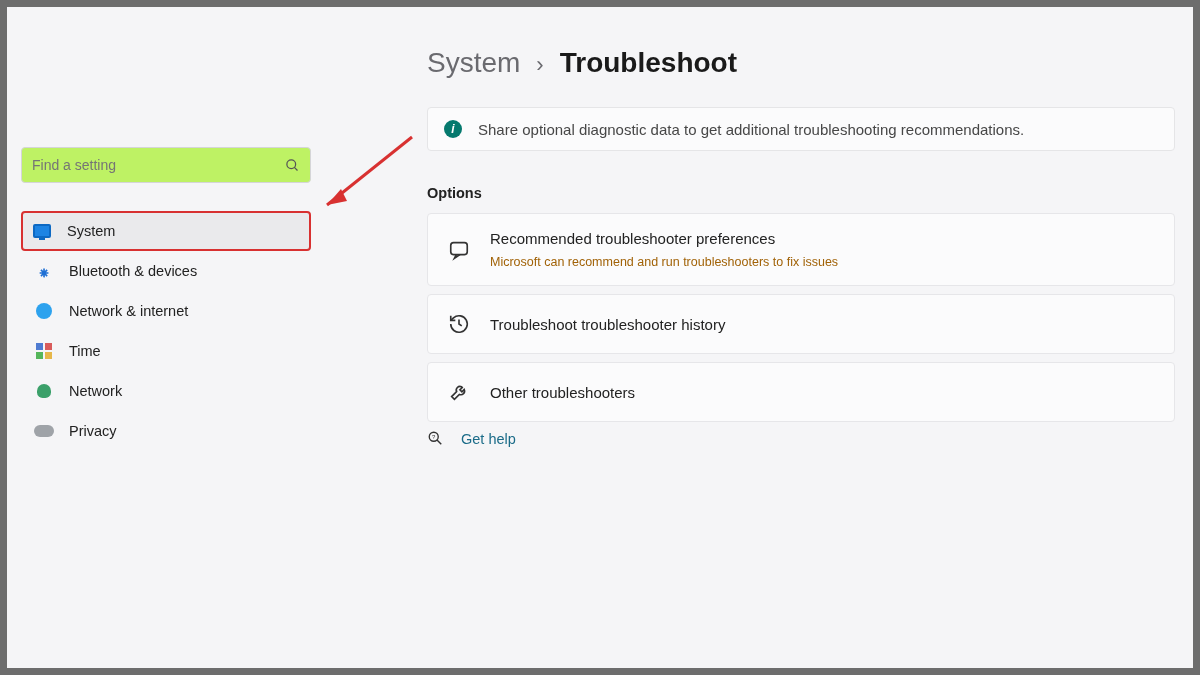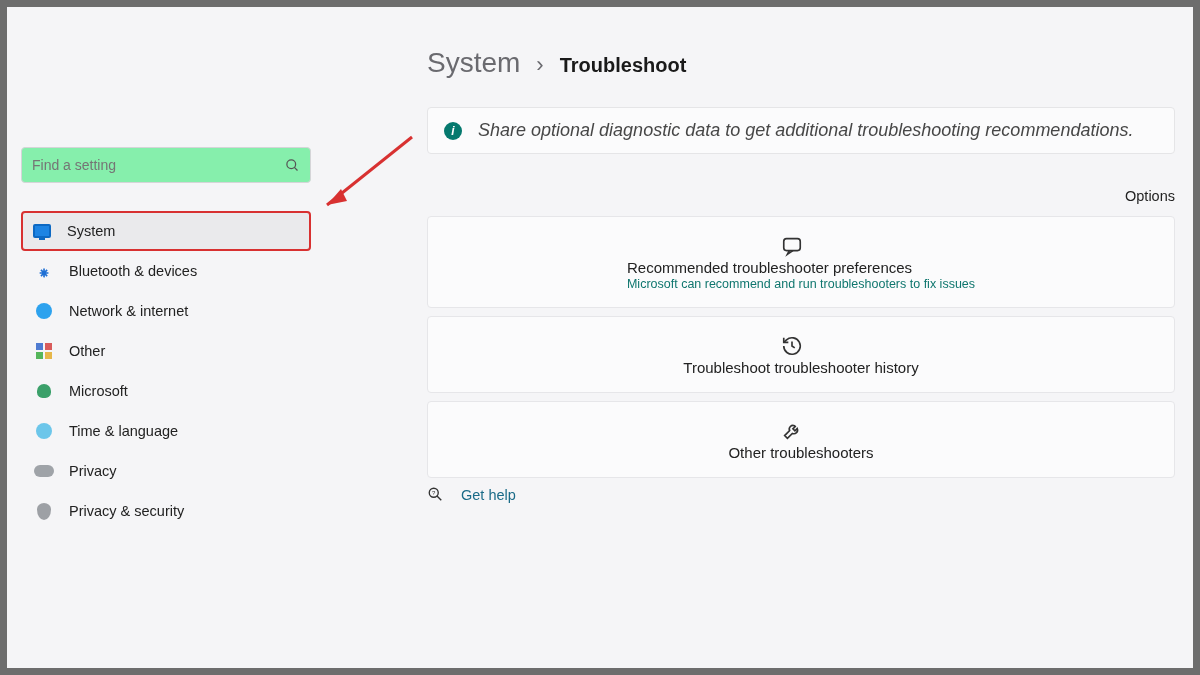--- a/index.html
+++ b/index.html
@@ -2,47 +2,47 @@
 <html><head>
 <meta charset="utf-8">
 <style>
 * { box-sizing: border-box; margin: 0; padding: 0; }
 html, body { width: 1200px; height: 675px; font-family: "Segoe UI", Arial, sans-serif; }
 body { background: #6d6d6d; display: flex; align-items: center; justify-content: center; }
 .frame { width: 1186px; height: 661px; background: #f5f5f7; position: relative; overflow: hidden; }
 
 .sidebar { position: absolute; left: 14px; top: 140px; width: 290px; }
 
-.search-box { display: flex; align-items: center; background: #86efac; border: 1px solid #d5d5d8; border-radius: 4px; height: 36px; padding: 0 10px; margin-bottom: 28px; }
+.search-box { display: flex; align-items: center; background: #bef264; border: 1px solid #d5d5d8; border-radius: 4px; height: 36px; padding: 0 10px; margin-bottom: 28px; }
 .search-box input { flex: 1; border: none; outline: none; font-size: 14px; color: #555; background: transparent; }
 .search-box .s-icon { color: #555; display:flex; }
 
 .nav { list-style: none; }
 .nav li { display: flex; align-items: center; height: 40px; padding: 0 10px; border-radius: 4px; font-size: 14.5px; color: #222; cursor: pointer; }
 .nav li .nav-icon { width: 22px; height: 22px; display: flex; align-items: center; justify-content: center; margin-right: 14px; }
 .nav li.selected { background: #eaeaec; border: 2px solid #d83131; padding: 0 8px; }
 .nav li:not(.selected) { border: 2px solid transparent; }
 
 .main { position: absolute; left: 420px; right: 0; top: 40px; padding-right: 18px; }
 .breadcrumb { display: flex; align-items: baseline; gap: 16px; margin-bottom: 28px; }
 .breadcrumb .bc-parent { font-size: 28px; color: #6a6a6f; font-weight: 500; }
 .breadcrumb .bc-sep { font-size: 22px; color: #6a6a6f; }
-.breadcrumb .bc-current { font-size: 20px; font-weight: 700; color: #1a1a1a; }
+.breadcrumb .bc-current { font-size: 28px; font-weight: 700; color: #1a1a1a; }
 
 .banner { display: flex; align-items: center; background: #fbfbfc; border: 1px solid #e5e5e7; border-radius: 4px; padding: 12px 16px; margin-bottom: 34px; }
 .banner .info-icon { width: 18px; height: 18px; border-radius: 50%; background: #05796e; color: #fff; font-size: 12px; font-weight: bold; display: flex; align-items: center; justify-content: center; margin-right: 16px; font-style: italic; }
-.banner .banner-text { font-size: 18px; color: #474747; font-style: italic; }
+.banner .banner-text { font-size: 15px; color: #474747; }
 
-.section-label { font-size: 14.5px; font-weight: 400; color: #222; margin-bottom: 12px; text-align: right; }
+.section-label { font-size: 14.5px; font-weight: 700; color: #222; margin-bottom: 12px; }
 
-.card { display: flex; align-items: center; background: #fbfbfc; border: 1px solid #e6e6e9; border-radius: 4px; padding: 16px 18px; margin-bottom: 8px; cursor: pointer; flex-direction: column; }
+.card { display: flex; align-items: center; background: #fbfbfc; border: 1px solid #e6e6e9; border-radius: 4px; padding: 16px 18px; margin-bottom: 8px; cursor: pointer; }
 .card .card-icon { width: 26px; height: 26px; display: flex; align-items: center; justify-content: center; margin-right: 18px; color: #333; }
 .card .card-body { flex: 1; }
 .card .card-title { font-size: 15px; color: #222; }
-.card .card-sub { font-size: 12.5px; color: #0f766e; margin-top: 1px; }
+.card .card-sub { font-size: 12.5px; color: #a16207; margin-top: 8px; }
 
 .help-links { }
 .help-link { display: flex; align-items: center; gap: 14px; font-size: 14.5px; color: #1a6b88; margin-bottom: 12px; cursor: pointer; }
 .help-link .hl-icon { width: 20px; color: #333; display:flex; }
 
 
 .arrow { position: absolute; left: 300px; top: 120px; pointer-events: none; }
 .arrow svg line { stroke: #d83131; stroke-width: 3; }
 .arrow svg polygon { fill: #d83131; }
 
@@ -96,45 +96,33 @@
       </li>
       <li>
         <span class="nav-icon">
             <span class="ic-apps">
               <span></span>
               <span></span>
               <span></span>
               <span></span>
             </span>
           </span>
-        <span>Other</span>
+        <span>Time</span>
       </li>
       <li>
         <span class="nav-icon">
             <span class="ic-person"></span>
           </span>
-        <span>Microsoft</span>
-      </li>
-      <li>
-        <span class="nav-icon">
-            <span class="ic-clock"></span>
-          </span>
-        <span>Time &amp; language</span>
+        <span>Network</span>
       </li>
       <li>
         <span class="nav-icon">
             <span class="ic-game"></span>
           </span>
         <span>Privacy</span>
-      </li>
-      <li>
-        <span class="nav-icon">
-            <span class="ic-shield"></span>
-          </span>
-        <span>Privacy &amp; security</span>
       </li>
     </ul>
   </div>
 
   <div class="main">
     <div class="breadcrumb">
       <span class="bc-parent">System</span>
       <span class="bc-sep">›</span>
       <span class="bc-current">Troubleshoot</span>
     </div>

